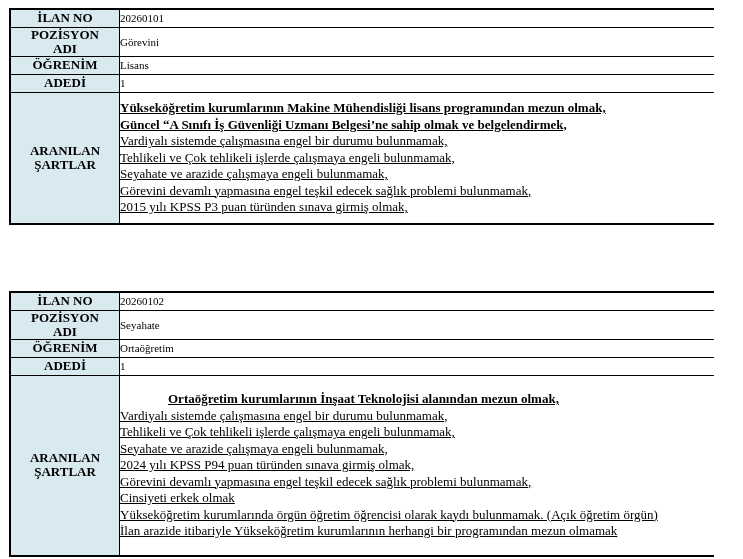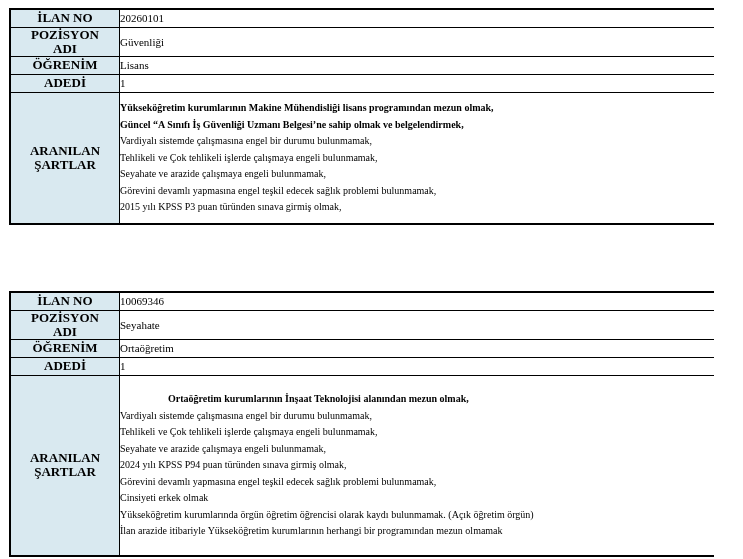--- a/index.html
+++ b/index.html
@@ -55,44 +55,45 @@
   }
   tr.row-h1 { height: 18px; }
   tr.row-h2 { height: 28px; }
   tr.req-row-1 { height: 132px; }
   tr.req-row-2 { height: 181px; }
   td.req-content {
     vertical-align: top;
     padding: 10px 6px 4px 7px;
   }
   .req-line {
-    font-size: 10px;
+    font-size: 13px;
     line-height: 16.5px;
     white-space: nowrap;
+    text-decoration: underline;
   }
 </style>
 </head>
 <body>
 
 <div class="page">
   <div class="doc">
 
     <table class="info">
       <tbody>
         <tr class="row-h1">
           <td class="label-cell">
             <div class="label-inner">İLAN NO</div>
           </td>
           <td class="value-cell">20260101</td>
         </tr>
         <tr class="row-h2">
           <td class="label-cell">
             <div class="label-inner">POZİSYON ADI</div>
           </td>
-          <td class="value-cell">Güvenliği</td>
+          <td class="value-cell">Görevini</td>
         </tr>
         <tr class="row-h1">
           <td class="label-cell">
             <div class="label-inner">ÖĞRENİM</div>
           </td>
           <td class="value-cell">Lisans</td>
         </tr>
         <tr class="row-h1">
           <td class="label-cell">
             <div class="label-inner">ADEDİ</div>
@@ -115,21 +116,21 @@
         </tr>
       </tbody>
     </table>
 
     <table class="info">
       <tbody>
         <tr class="row-h1">
           <td class="label-cell">
             <div class="label-inner">İLAN NO</div>
           </td>
-          <td class="value-cell">10069346</td>
+          <td class="value-cell">20260102</td>
         </tr>
         <tr class="row-h2">
           <td class="label-cell">
             <div class="label-inner">POZİSYON ADI</div>
           </td>
           <td class="value-cell">Seyahate</td>
         </tr>
         <tr class="row-h1">
           <td class="label-cell">
             <div class="label-inner">ÖĞRENİM</div>

